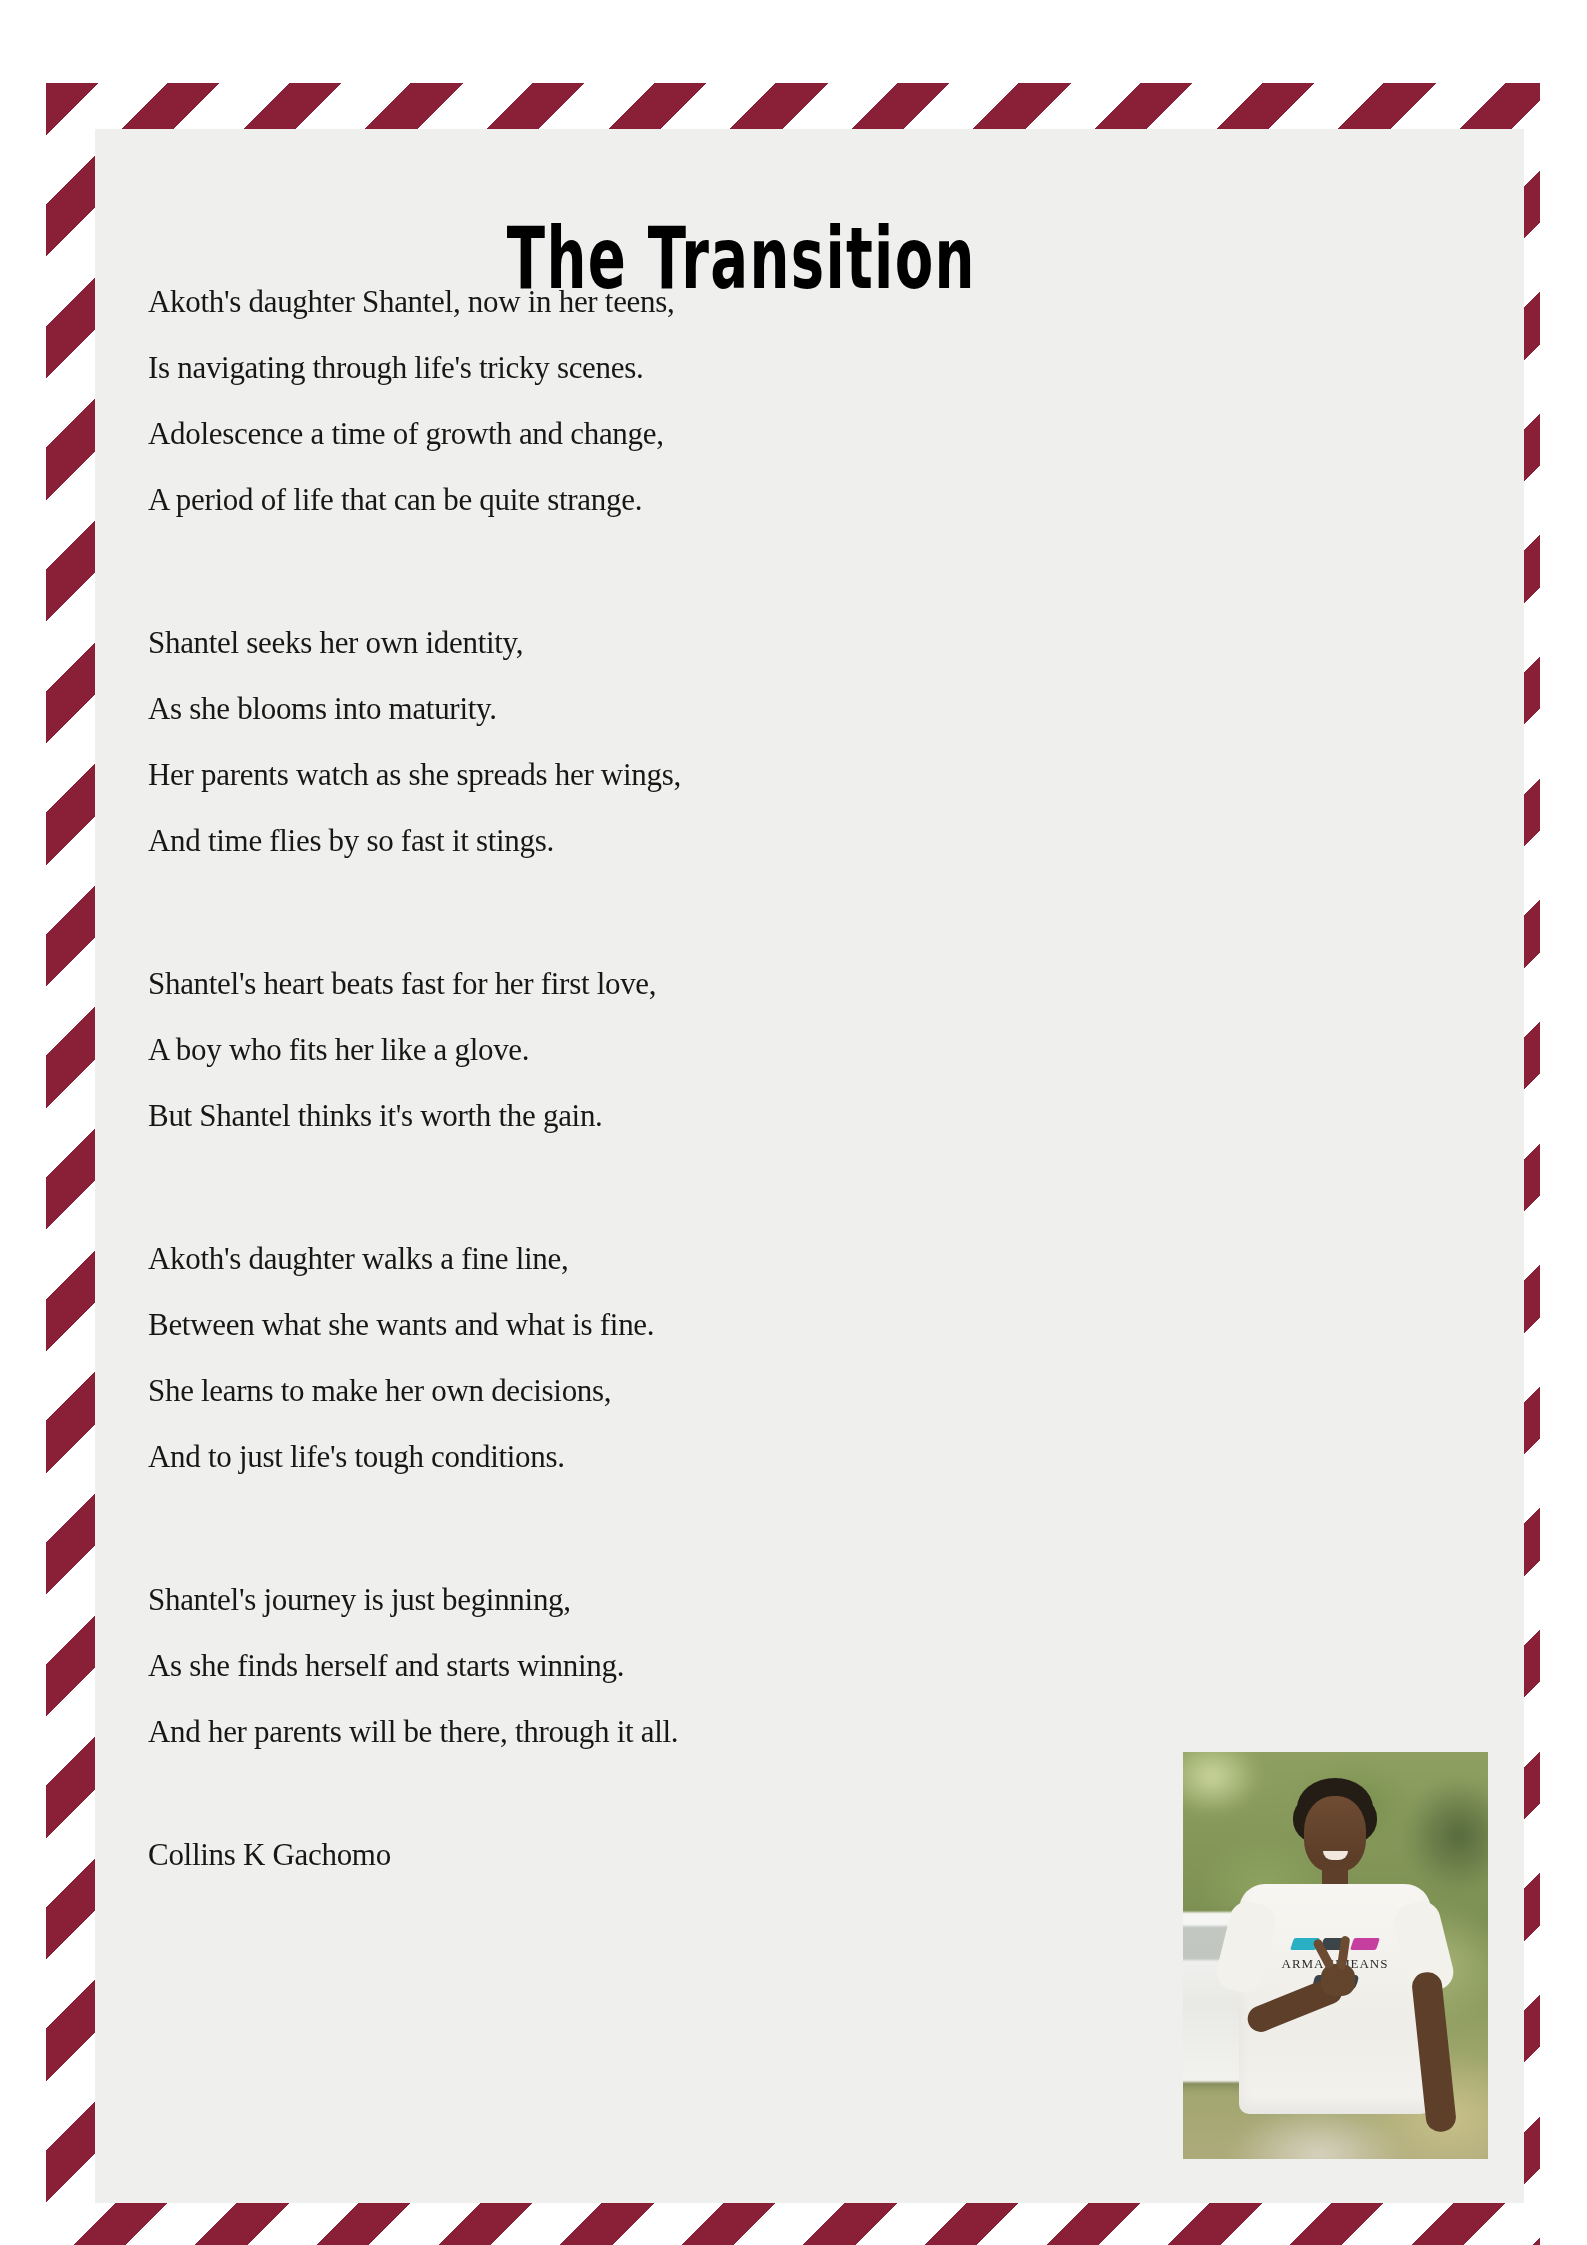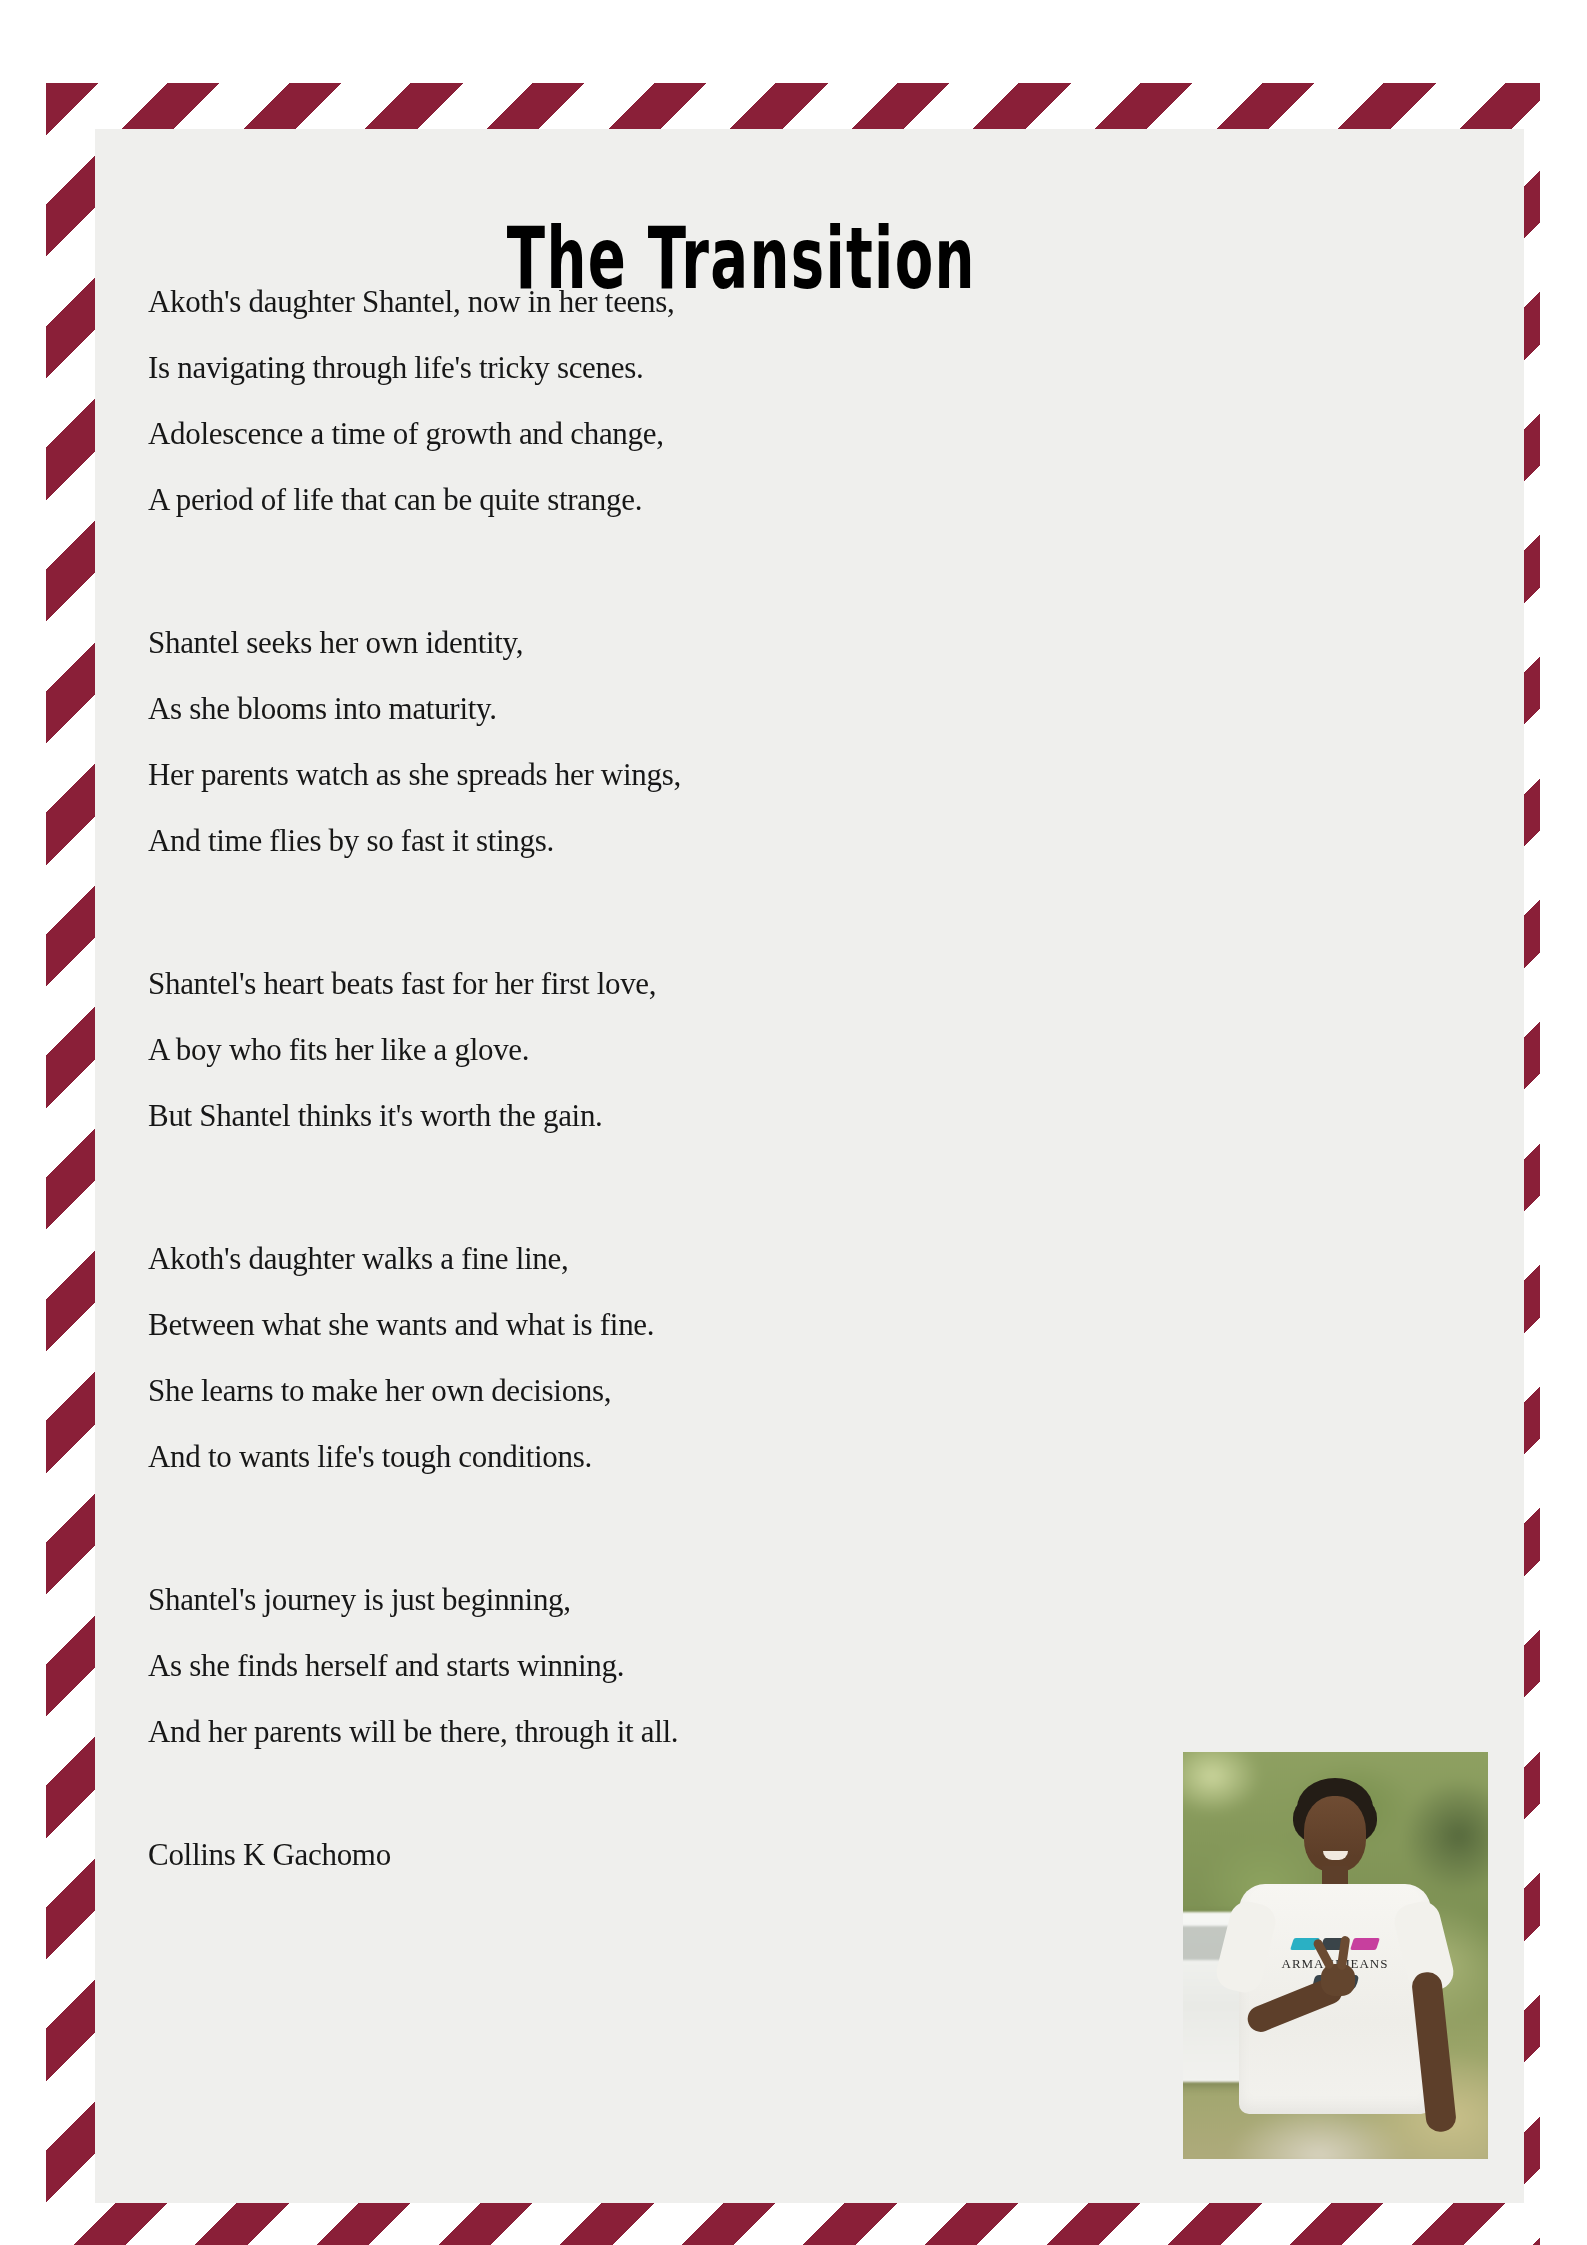--- a/index.html
+++ b/index.html
@@ -117,21 +117,21 @@
       </div>
       <div class="stanza">
         <div class="poem-line">Shantel's heart beats fast for her first love,</div>
         <div class="poem-line">A boy who fits her like a glove.</div>
         <div class="poem-line">But Shantel thinks it's worth the gain.</div>
       </div>
       <div class="stanza">
         <div class="poem-line">Akoth's daughter walks a fine line,</div>
         <div class="poem-line">Between what she wants and what is fine.</div>
         <div class="poem-line">She learns to make her own decisions,</div>
-        <div class="poem-line">And to wants life's tough conditions.</div>
+        <div class="poem-line">And to just life's tough conditions.</div>
       </div>
       <div class="stanza">
         <div class="poem-line">Shantel's journey is just beginning,</div>
         <div class="poem-line">As she finds herself and starts winning.</div>
         <div class="poem-line">And her parents will be there, through it all.</div>
       </div>
       <div class="author">Collins K Gachomo</div>
   </div>
 
   <div class="photo">

